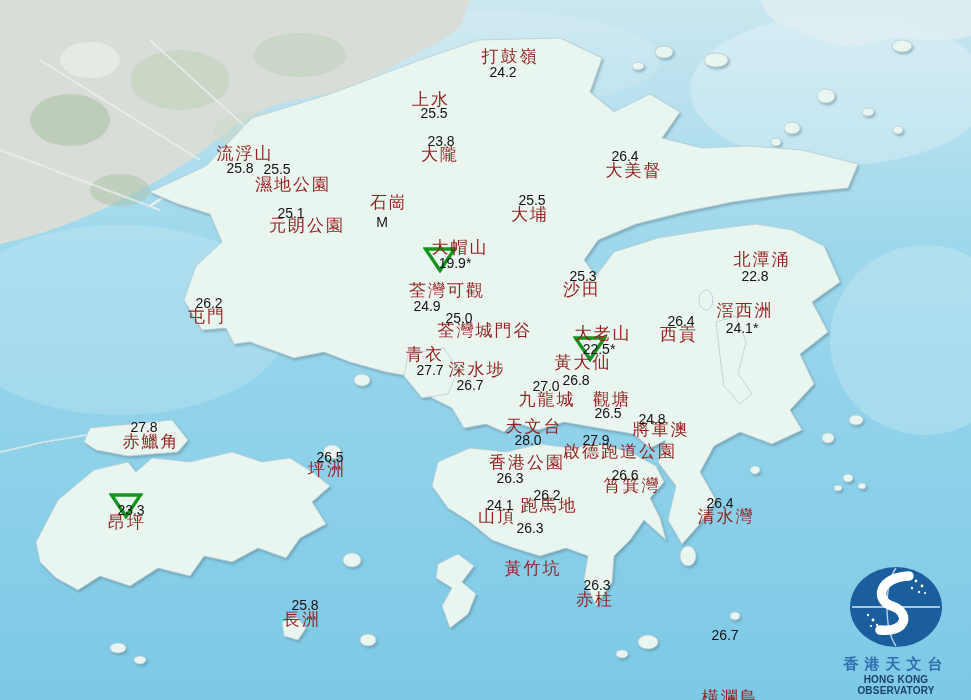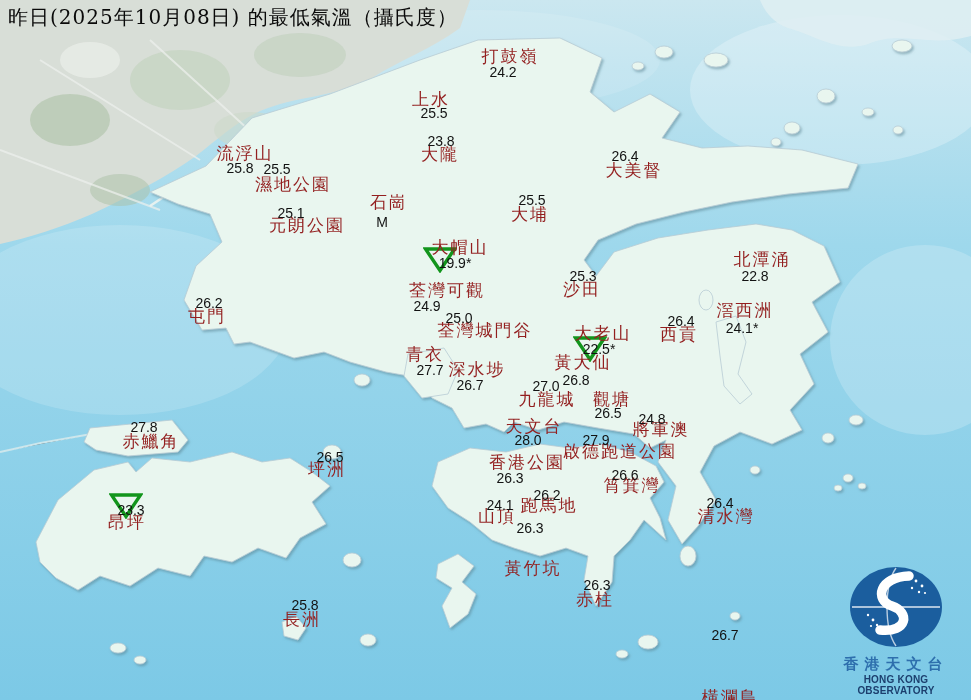--- a/index.html
+++ b/index.html
@@ -140,21 +140,20 @@
       <ellipse cx="638" cy="66" rx="6" ry="4"></ellipse>
       <ellipse cx="826" cy="96" rx="9" ry="7"></ellipse>
       <ellipse cx="902" cy="46" rx="10" ry="6"></ellipse>
       <ellipse cx="868" cy="112" rx="6" ry="4"></ellipse>
       <ellipse cx="898" cy="130" rx="5" ry="4"></ellipse>
       <ellipse cx="792" cy="128" rx="8" ry="6"></ellipse>
       <ellipse cx="776" cy="142" rx="5" ry="4"></ellipse>
     </g>
   </svg>
 
-  <div id="title">昨日(2025年10月08日) 的最低氣溫（攝氏度）</div>
 
   <div>
       <div class="station-name" style="left: 510px; top: 56px;">打鼓嶺</div>
       <div class="station-value" style="left: 503px; top: 72px;">24.2</div>
       <div class="station-name" style="left: 431px; top: 99px;">上水</div>
       <div class="station-value" style="left: 434px; top: 113px;">25.5</div>
       <div class="station-name" style="left: 440px; top: 154px;">大隴</div>
       <div class="station-value" style="left: 441px; top: 141px;">23.8</div>
       <div class="station-name" style="left: 245px; top: 153px; text-align: center;">流浮山</div>
       <div class="station-value" style="left: 240px; top: 168px;">25.8</div>

